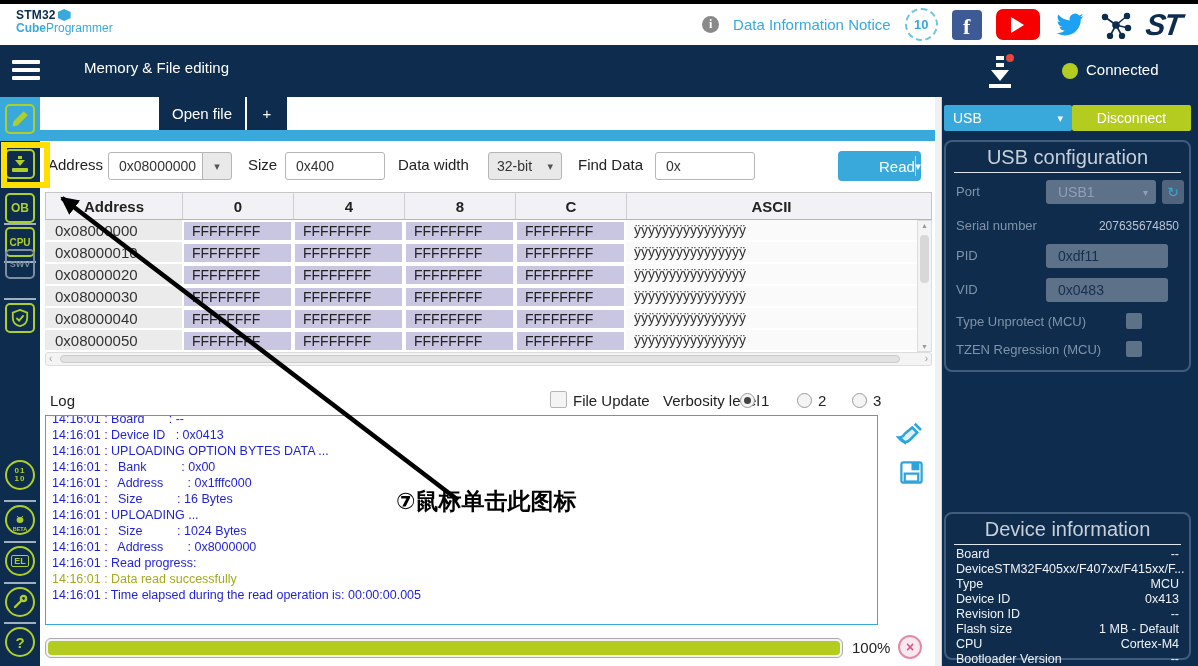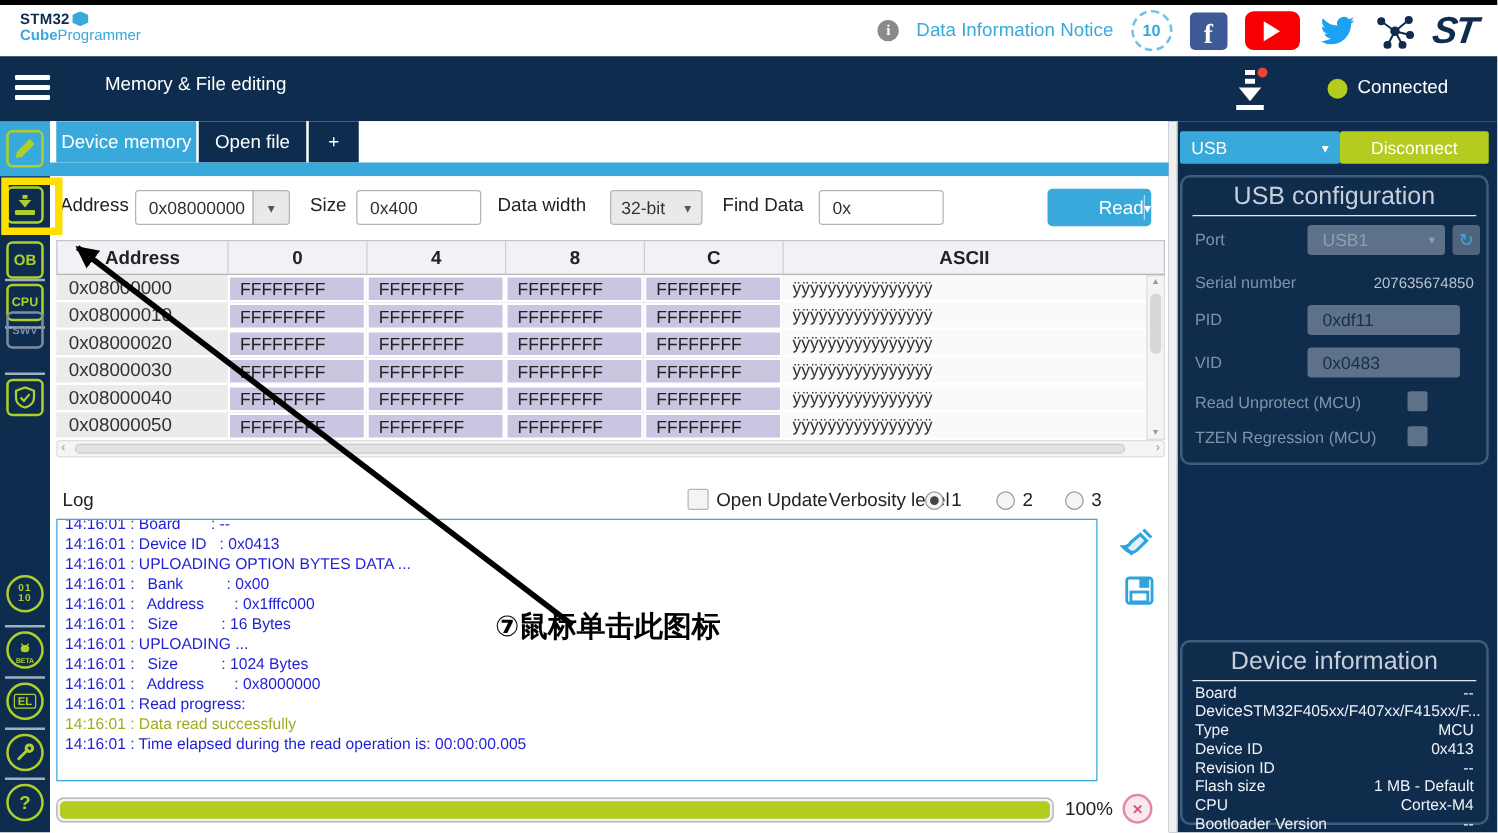--- a/index.html
+++ b/index.html
@@ -229,21 +229,20 @@
             <path d="M3 13L10 6"></path>
             <circle cx="11.5" cy="4.5" r="2.6"></circle>
           </g>
         </svg>
     </div>
     <div class="side-sep" style="top:525px;"></div>
     <div class="side-icon circ" style="top:530px; font-size:15px;">?</div>
   </div>
 
   <div class="main">
-    <div class="tab active" style="left:5px; width:112px;">Device memory</div>
     <div class="tab idle" style="left:119px; width:86px;">Open file</div>
     <div class="tab idle" style="left:207px; width:40px;">+</div>
     <div class="tab-strip"></div>
 
     <div class="toolbar">
       <span class="tb-label" style="left:8px;">Address</span>
       <input class="tb-input" style="left: 68px; width: 95px; border-radius: 3px 0px 0px 3px;" value="0x08000000">
       <div class="combo-btn" style="left:162px;">▾</div>
       <span class="tb-label" style="left:208px;">Size</span>
       <input class="tb-input" style="left: 245px; width: 100px;" value="0x400">
@@ -327,21 +326,21 @@
       </div>
     </div>
     <div class="hscroll">
       <span class="ar" style="left:3px;">‹</span>
       <div class="thumb"></div>
       <span class="ar" style="right:3px;">›</span>
     </div>
 
     <div class="log-title">Log</div>
     <div class="chk" style="left:510px; top:294px;"></div>
-    <span class="log-ctl-label" style="left:533px; top:295px;">Open Update</span>
+    <span class="log-ctl-label" style="left:533px; top:295px;">File Update</span>
     <span class="log-ctl-label" style="left:623px; top:295px;">Verbosity level</span>
     <div class="radio sel" style="left:700px; top:296px;"></div>
     <span class="log-ctl-label" style="left:721px; top:295px;">1</span>
     <div class="radio" style="left:757px; top:296px;"></div>
     <span class="log-ctl-label" style="left:778px; top:295px;">2</span>
     <div class="radio" style="left:812px; top:296px;"></div>
     <span class="log-ctl-label" style="left:833px; top:295px;">3</span>
 
     <div class="logbox">
         <div class="logline first">14:16:01 : Board       : --</div>
@@ -396,21 +395,21 @@
         <span>USB1</span>
         <span style="font-size:10px; color:#8da0b5;">▾</span>
       </div>
       <div class="refresh-btn" style="top:38px; left:216px; width:22px;">↻</div>
       <span class="rlabel" style="top:76px;">Serial number</span>
       <span class="rvalue" style="top:77px;">207635674850</span>
       <span class="rlabel" style="top:106px;">PID</span>
       <div class="rfield" style="top:102px;">0xdf11</div>
       <span class="rlabel" style="top:140px;">VID</span>
       <div class="rfield" style="top:136px;">0x0483</div>
-      <span class="rlabel" style="top:172px;">Read Unprotect (MCU)</span>
+      <span class="rlabel" style="top:172px;">Type Unprotect (MCU)</span>
       <div class="rcheck" style="top:171px; left:180px;"></div>
       <span class="rlabel" style="top:200px;">TZEN Regression (MCU)</span>
       <div class="rcheck" style="top:199px; left:180px;"></div>
     </div>
 
     <div class="rbox" style="top:415px; height:148px;">
       <div class="rbox-title">Device information</div>
       <div class="rbox-hr"></div>
       <div style="padding-top:2px;">
           <div class="trow">

